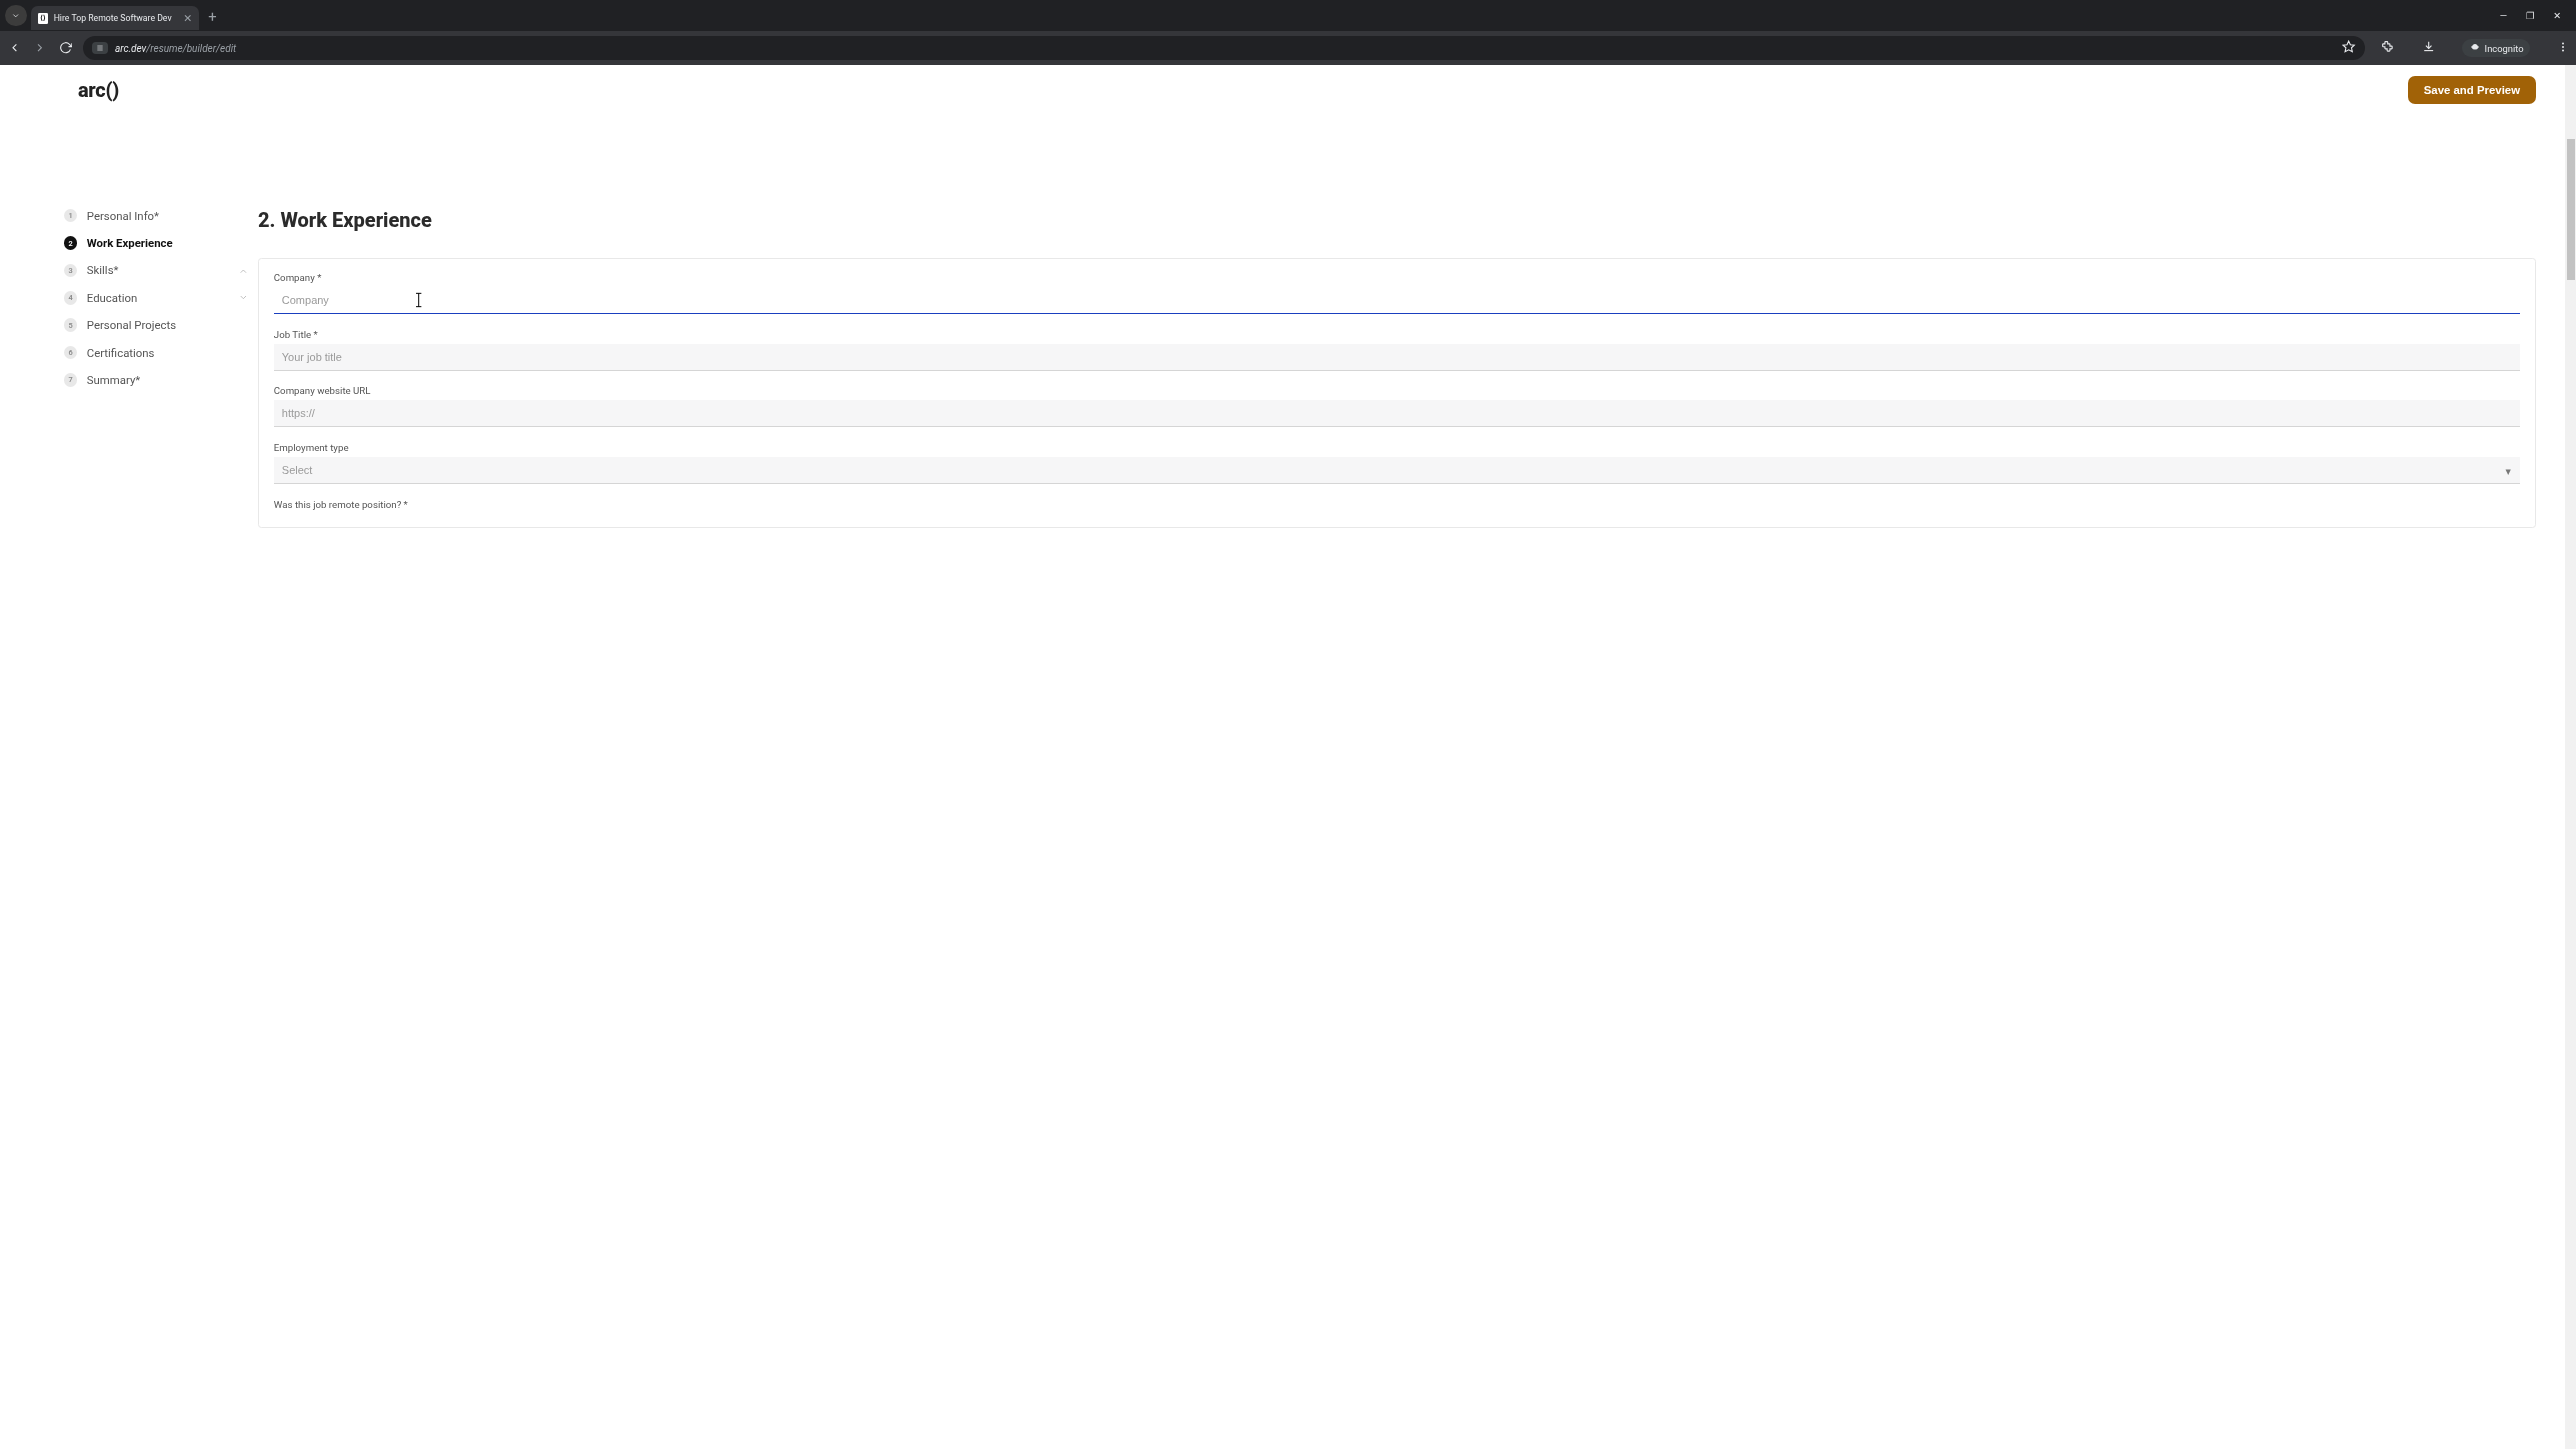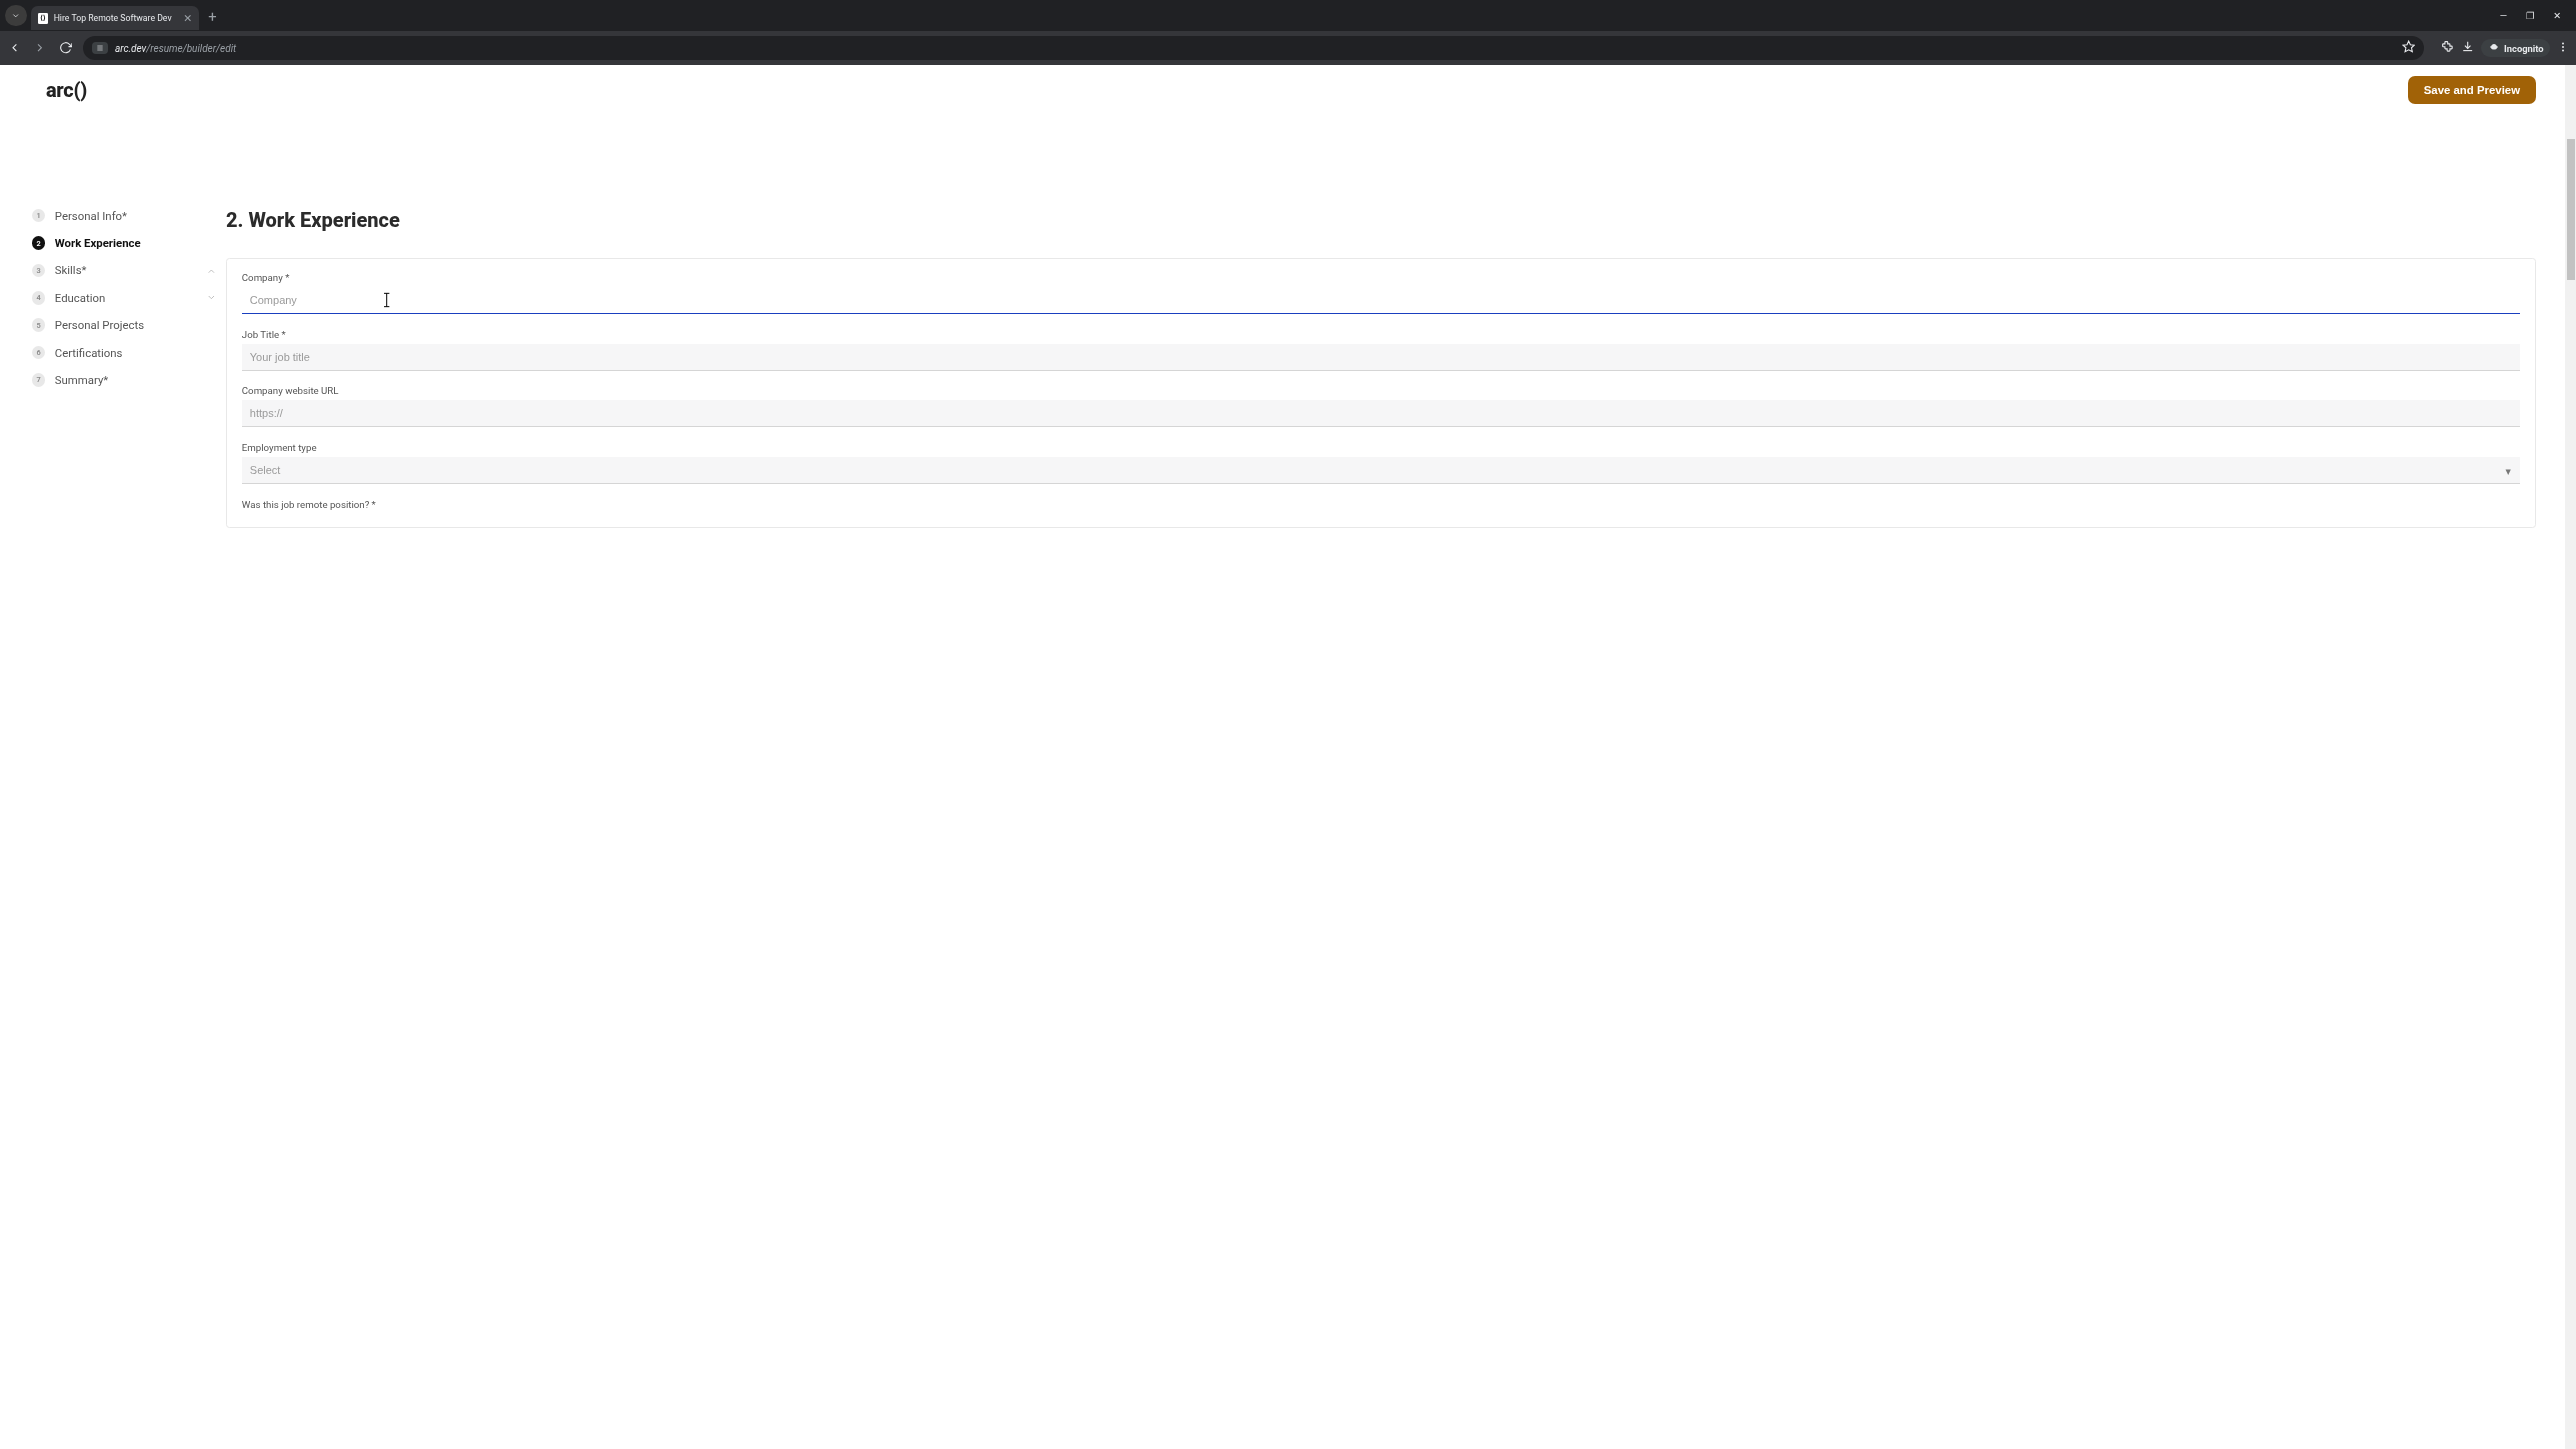--- a/index.html
+++ b/index.html
@@ -35,25 +35,25 @@
   .nav-btn.enabled { color: #e8eaed; }
   .addr-bar {
     flex: 1; height: 24px; background: #202124; border-radius: 12px;
     display: flex; align-items: center; padding: 0 9.4px; gap: 6.7px; color: #e8eaed; font-size: 10px;
   }
   .site-chip { background: #3c4043; padding: 2px 4px; border-radius: 4px; font-size: 8px; color:#e8eaed; display:flex; align-items:center; gap:2.7px; }
   .addr-url { color: #e8eaed; font-style: italic; }
   .addr-url .path { color: #9aa0a6; }
   .addr-right { margin-left: auto; display: flex; align-items: center; gap: 12px; color: #e8eaed; }
   .incognito-badge { display:flex; align-items:center; gap:4px; background:#3c4043; padding:2.7px 6.7px; border-radius: 9.4px; font-size: 9.4px; }
-  .toolbar-right { display:flex; align-items:center; gap:7px; color:#e8eaed; margin-left: 6.7px; font-weight: bold; }
+  .toolbar-right { display:flex; align-items:center; gap:27px; color:#e8eaed; margin-left: 6.7px; }
 
   
   .page {
-    background: #fff; width: 100%; height: calc(100vh - 64px); overflow: hidden; position: relative;
+    background: #fff; width: 100%; height: calc(100vh - 64px); overflow: hidden; position: relative; padding-left: 32px;
   }
   .page-header {
     height: 50px; display: flex; align-items: center; padding: 0 40px 0 46px;
     border-bottom: none;
   }
   .logo { font-size: 20px; font-weight: 800; color: #222; letter-spacing: -0.3px; }
   .save-btn {
     margin-left: auto; background: #a16207; color: #fff; border: none;
     padding: 8px 16px; font-size: 11.4px; font-weight: 700; border-radius: 7px; cursor: pointer;
   }

